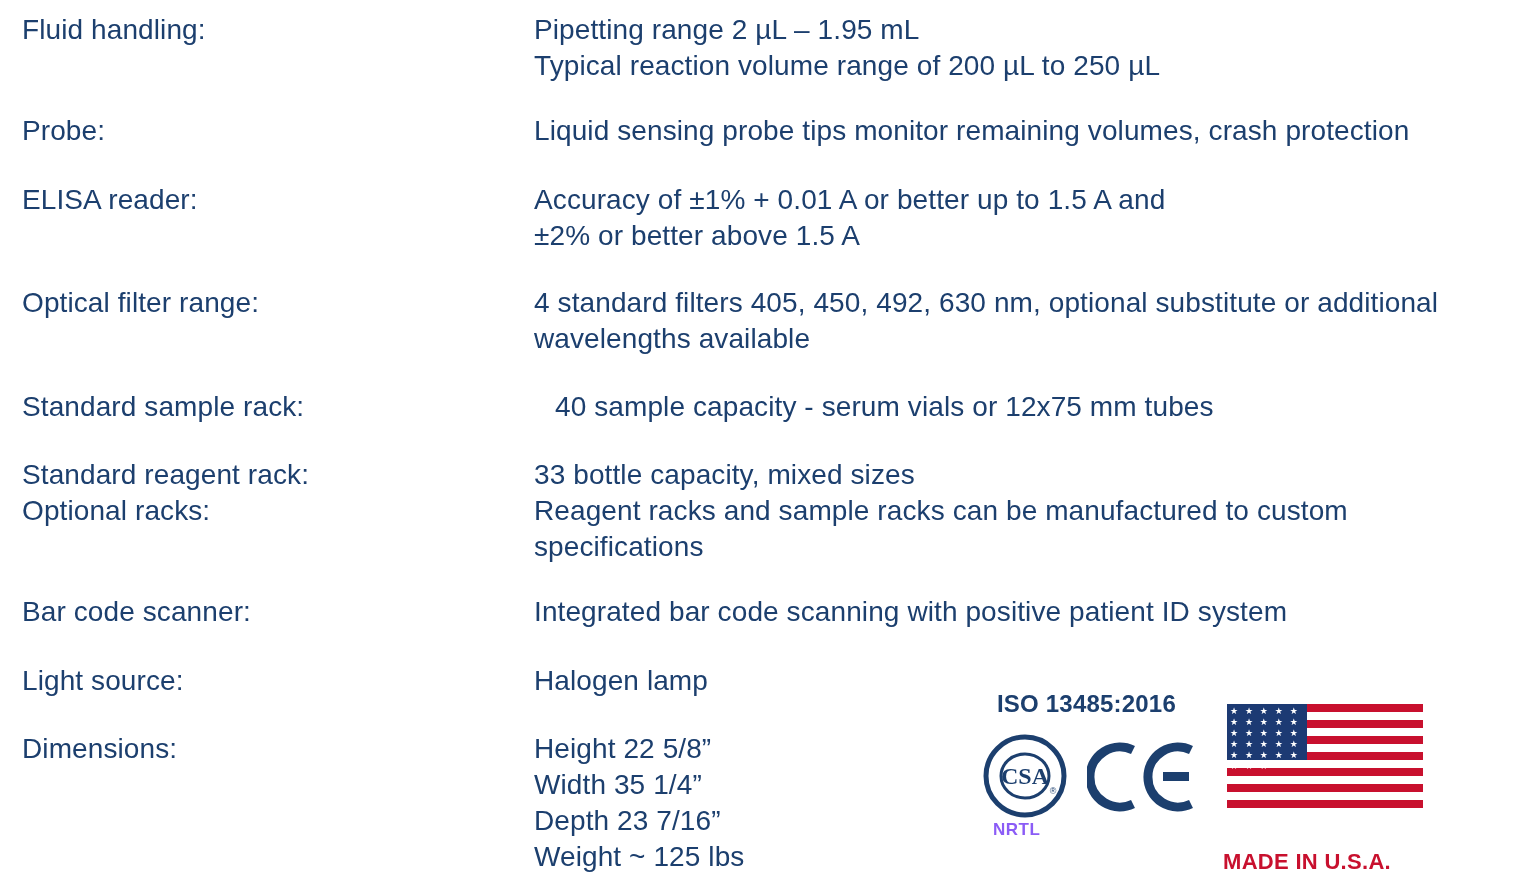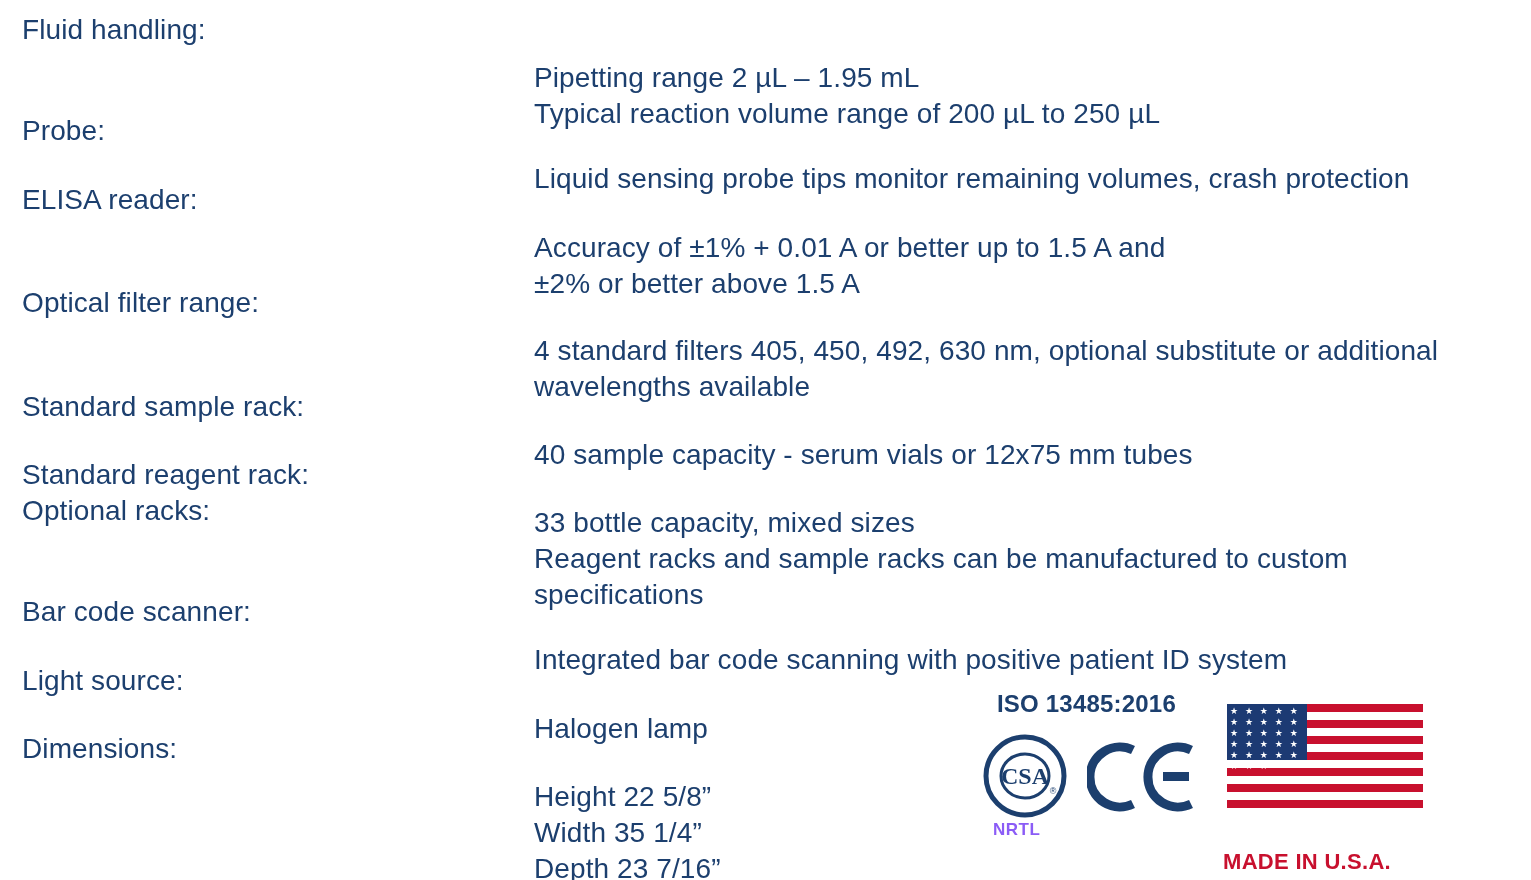--- a/index.html
+++ b/index.html
@@ -38,21 +38,20 @@
     letter-spacing: 0.1px;
     white-space: pre-line;
   }
   .spec-value {
     flex: 1 1 auto;
     font-size: 28px;
     line-height: 36px;
     color: #1c3f6e;
     letter-spacing: 0.1px;
     white-space: pre-line;
-    margin-top: 48px;
   }
   
   .badges {
     position: absolute;
     left: 975px;
     top: 690px;
     width: 470px;
     height: 160px;
   }
   .iso-text {
@@ -159,21 +158,21 @@
     <div class="spec-value">Accuracy of ±1% + 0.01 A or better up to 1.5 A and
 ±2% or better above 1.5 A</div>
   </div>
 
   <div class="spec-row" style="top:285px;justify-content:center;">
     <div class="spec-label">Optical filter range:</div>
     <div class="spec-value">4 standard filters 405, 450, 492, 630 nm, optional substitute or additional
 wavelengths available</div>
   </div>
 
-  <div class="spec-row" style="top:389px;">
+  <div class="spec-row" style="top:389px;gap:21px;">
     <div class="spec-label">Standard sample rack:</div>
     <div class="spec-value">40 sample capacity - serum vials or 12x75 mm tubes</div>
   </div>
 
   <div class="spec-row" style="top:457px;">
     <div class="spec-label">Standard reagent rack:
 Optional racks:</div>
     <div class="spec-value">33 bottle capacity, mixed sizes
 Reagent racks and sample racks can be manufactured to custom
 specifications</div>

